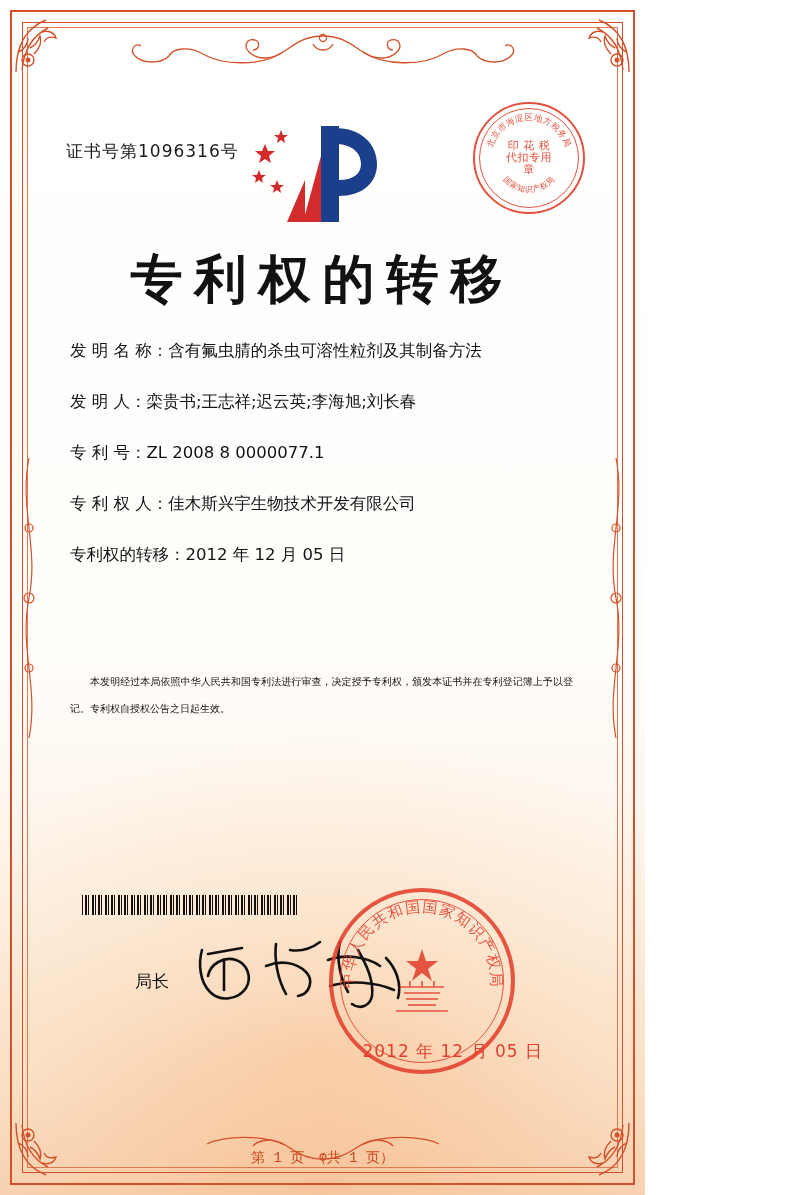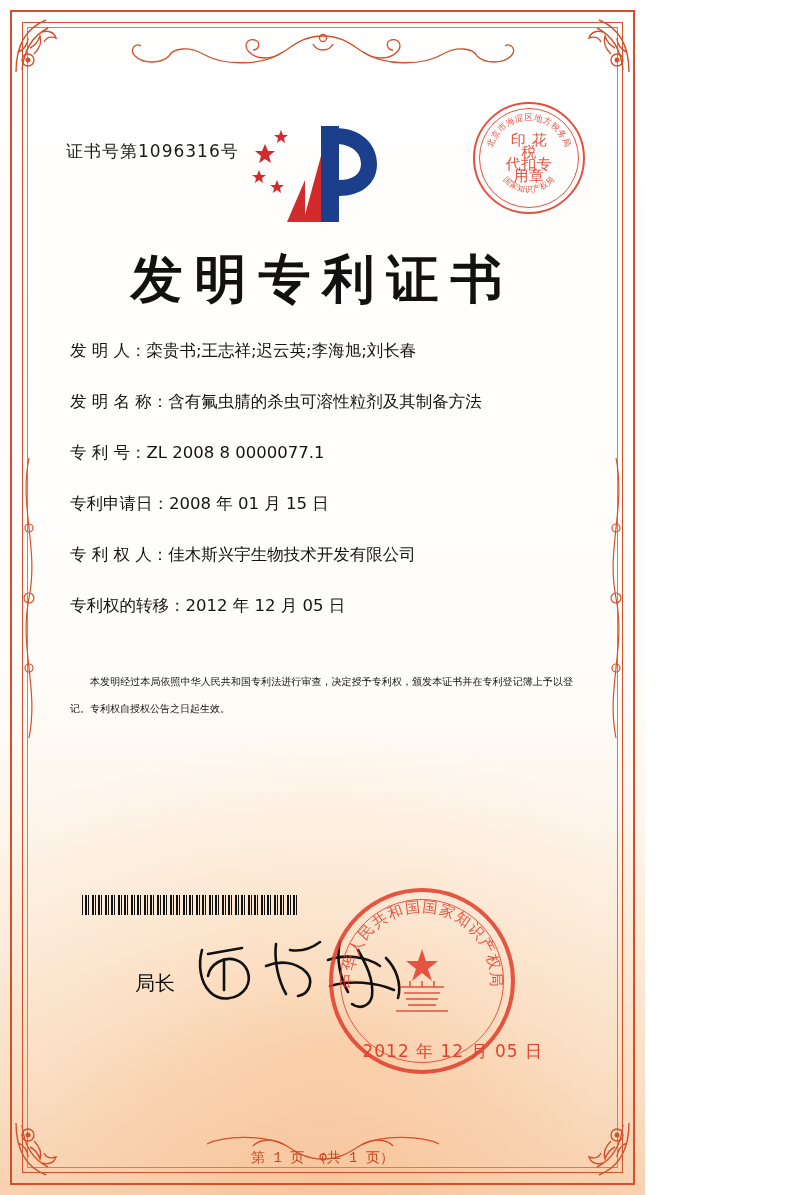--- a/index.html
+++ b/index.html
@@ -114,21 +114,21 @@
     border: 2px solid #e2412e;
     border-radius: 50%;
     color: #e2412e;
     opacity: 0.92;
   }
   .tax-stamp .ts-inner {
     position: absolute;
     left: 50%; top: 50%;
     transform: translate(-50%,-50%);
     text-align: center;
-    font-size: 15px;
+    font-size: 11px;
     line-height: 12px;
     font-family: "DejaVu Sans", sans-serif;
     letter-spacing: 0.5px;
   }
   .tax-stamp .ts-ring {
     position: absolute;
     left: 4px; top: 4px; right: 4px; bottom: 4px;
     border: 1px solid #e2412e;
     border-radius: 50%;
   }
@@ -212,21 +212,21 @@
       #111 3px, #111 5px, transparent 5px, transparent 6px,
       #111 6px, #111 7px, transparent 7px, transparent 10px,
       #111 10px, #111 12px, transparent 12px, transparent 13px
     );
   }
 
   .director {
     position: absolute;
     left: 95px;
     top: 930px;
-    font-size: 20px;
+    font-size: 17px;
     color: #141414;
     font-family: "DejaVu Sans", sans-serif;
   }
   .signature {
     position: absolute;
     left: 150px;
     top: 890px;
     width: 230px;
     height: 90px;
     color: #111;
@@ -415,34 +415,31 @@
 
         <g fill="#d32b2b">
           <polygon points="22,26 25,33 32,33 26,38 28,45 22,41 16,45 18,38 12,33 19,33"></polygon>
           <polygon points="38,12 40,17 45,17 41,20 42,25 38,22 34,25 35,20 31,17 36,17"></polygon>
           <polygon points="16,52 18,57 23,57 19,60 20,65 16,62 12,65 13,60 9,57 14,57"></polygon>
           <polygon points="34,62 36,67 41,67 37,70 38,75 34,72 30,75 31,70 27,67 32,67"></polygon>
         </g>
       </svg>
     </div>
 
-    <div class="title">发明专利证书</div>
+    <div class="title">专利权的转移</div>
 
     <div class="fields">
       <div class="field-row">
+        <span class="field-label">发 明 名 称：</span><span class="field-value">含有氟虫腈的杀虫可溶性粒剂及其制备方法</span>
+      </div>
+      <div class="field-row">
         <span class="field-label">发 明 人：</span><span class="field-value">栾贵书;王志祥;迟云英;李海旭;刘长春</span>
-      </div>
-      <div class="field-row">
-        <span class="field-label">发 明 名 称：</span><span class="field-value">含有氟虫腈的杀虫可溶性粒剂及其制备方法</span>
       </div>
       <div class="field-row">
         <span class="field-label">专 利 号：</span><span class="field-value">ZL 2008 8 0000077.1</span>
-      </div>
-      <div class="field-row">
-        <span class="field-label">专利申请日：</span><span class="field-value">2008 年 01 月 15 日</span>
       </div>
       <div class="field-row">
         <span class="field-label">专 利 权 人：</span><span class="field-value">佳木斯兴宇生物技术开发有限公司</span>
       </div>
       <div class="field-row">
         <span class="field-label">专利权的转移：</span><span class="field-value">2012 年 12 月 05 日</span>
       </div>
     </div>
 
     <div class="paragraphs">

